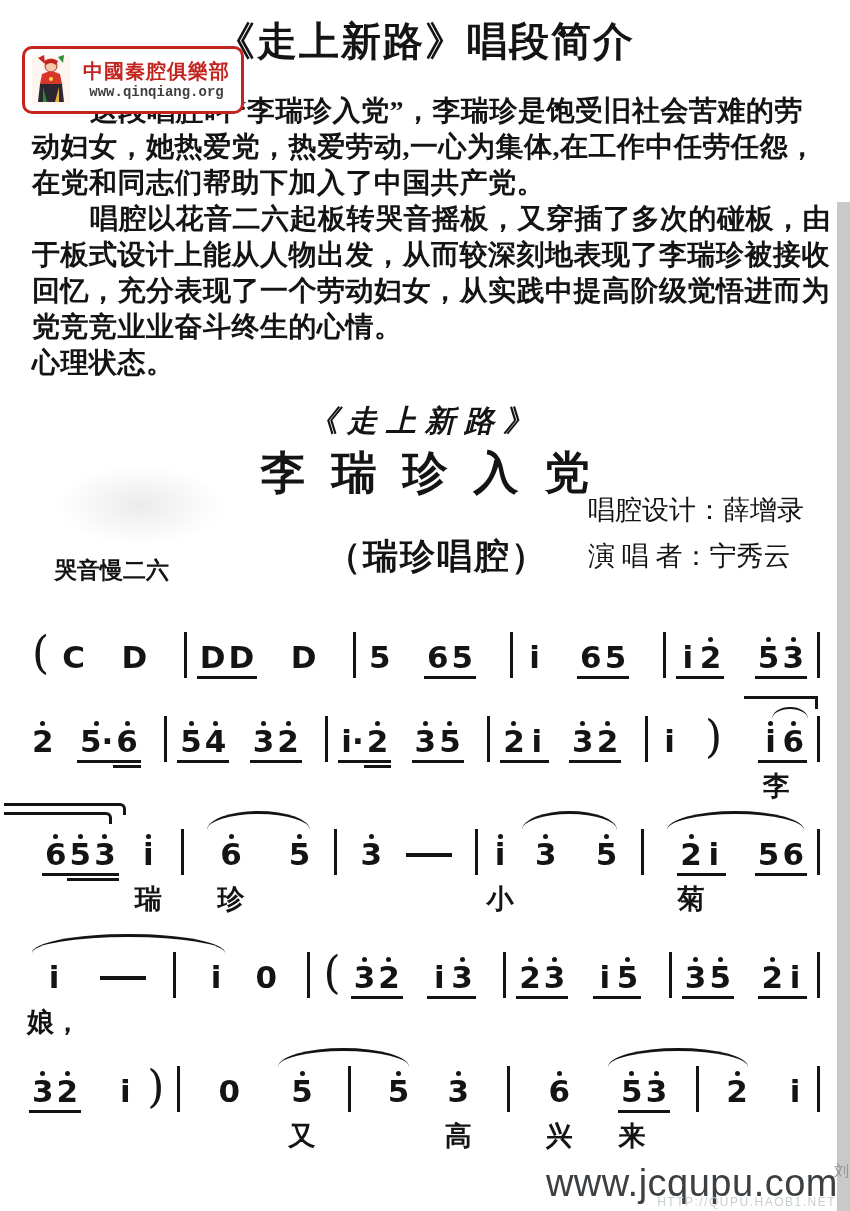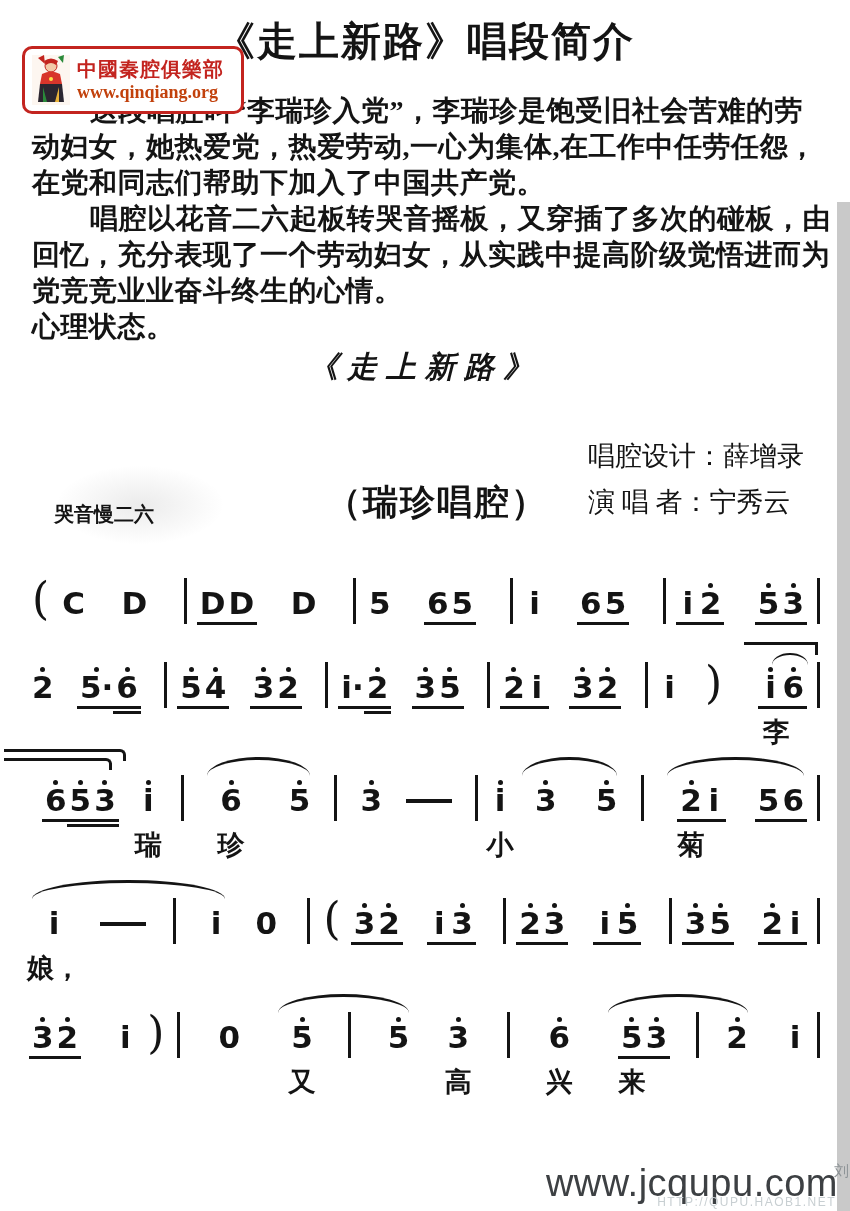--- a/index.html
+++ b/index.html
@@ -5,44 +5,44 @@
   html,body{margin:0;padding:0}
   body{width:850px;height:1211px;background:#fefefe;overflow:hidden;position:relative;
        font-family:"Liberation Sans","DejaVu Sans",sans-serif;color:#141414}
   .page{position:absolute;inset:0;background:#fff}
   .strip{position:absolute;right:0;top:202px;bottom:0;width:13px;background:#c9c9c9}
   .smudge{position:absolute;left:55px;top:465px;width:170px;height:80px;
           background:radial-gradient(ellipse,rgba(60,60,60,.10),transparent 70%)}
   
   .logo{position:absolute;left:22px;top:46px;width:206px;height:58px;border:3px solid #c3241f;
         border-radius:10px;background:#fff;display:flex;align-items:center;gap:5px;padding:2px 5px;z-index:5}
-  .logo-texts{display:flex;flex-direction:column;align-items:flex-start;line-height:1;flex:1}
+  .logo-texts{display:flex;flex-direction:column;align-items:center;line-height:1;flex:1}
   .logo-club{color:#c3241f;font-weight:700;font-size:20px;letter-spacing:1px;white-space:nowrap;
              font-family:"Liberation Serif","DejaVu Serif",serif}
-  .logo-url{color:#c2410c;font-weight:700;font-size:18px;margin-top:4px;white-space:nowrap;
-            font-family:Liberation Serif, serif}
+  .logo-url{color:#404040;font-weight:700;font-size:14px;margin-top:4px;white-space:nowrap;
+            font-family:Liberation Mono, monospace}
   
   .page-title{margin:14px 0 0;text-align:center;font-size:40px;font-weight:800;letter-spacing:2px;
               font-family:"Liberation Serif","DejaVu Serif",serif}
   .intro{margin:24px 28px 0 32px}
   .para-line{font-size:28px;font-weight:700;line-height:36px;white-space:nowrap;letter-spacing:.5px;
              font-family:"Liberation Serif","DejaVu Serif",serif}
   .para-line.indent{text-indent:58px}
   
-  .head-block{position:relative;height:200px;margin-top:2px}
+  .head-block{position:relative;height:200px;margin-top:20px}
   .opera-subtitle{position:absolute;top:0;width:100%;text-align:center;font-size:30px;font-weight:700;
                   letter-spacing:9px;font-style:italic;font-family:"Liberation Serif","DejaVu Serif",serif}
   .aria-title{position:absolute;top:42px;width:100%;text-align:center;font-size:45px;font-weight:800;
               letter-spacing:26px;text-indent:26px;font-family:"Liberation Serif","DejaVu Serif",serif}
   .credits{position:absolute;left:588px;top:86px}
   .credit-line{font-size:27px;font-weight:400;line-height:46px;white-space:nowrap;
                font-family:"Liberation Serif","DejaVu Serif",serif}
   .role-note{position:absolute;left:326px;top:132px;font-size:35px;font-weight:700;letter-spacing:2px;
              font-family:"Liberation Serif","DejaVu Serif",serif}
-  .mode-label{position:absolute;left:54px;top:154px;font-size:20px;font-weight:800;
+  .mode-label{position:absolute;left:54px;top:154px;font-size:23px;font-weight:800;
               font-family:"Liberation Serif","DejaVu Serif",serif}
   
   .score{margin:8px 30px 0 32px}
   .mline{display:flex;align-items:flex-start;padding-top:18px;position:relative}
   .tok{margin-left:13px}
   .mline>.tok:first-child,.grp>.tok:first-child{margin-left:0}
   .tok.tight{margin-left:3px}
   .fx{flex:1 1 10px;min-width:6px;height:2px;margin-left:0}
   .sp{flex:0 0 auto;height:2px;margin-left:0}
   .bar{width:3px;height:46px;background:#141414;margin-top:5px;flex:0 0 3px}
@@ -97,27 +97,29 @@
     </div>
   </div>
 
   <h1 class="page-title">《走上新路》唱段简介</h1>
 
   <div class="intro">
       <div class="para-line indent">这段唱腔叫“李瑞珍入党”，李瑞珍是饱受旧社会苦难的劳</div>
       <div class="para-line">动妇女，她热爱党，热爱劳动,一心为集体,在工作中任劳任怨，</div>
       <div class="para-line">在党和同志们帮助下加入了中国共产党。</div>
       <div class="para-line indent">唱腔以花音二六起板转哭音摇板，又穿插了多次的碰板，由</div>
+      <div class="para-line">于板式设计上能从人物出发，从而较深刻地表现了李瑞珍被接收</div>
       <div class="para-line">回忆，充分表现了一个劳动妇女，从实践中提高阶级觉悟进而为</div>
       <div class="para-line">党竞竞业业奋斗终生的心情。</div>
       <div class="para-line">心理状态。</div>
     </div>
 
   <div class="head-block">
     <div class="opera-subtitle">《走上新路》</div>
+    <div class="aria-title">李瑞珍入党</div>
     <div class="credits">
         <div class="credit-line">唱腔设计：薛增录</div>
         <div class="credit-line">演 唱 者：宁秀云</div>
       </div>
     <div class="role-note">（瑞珍唱腔）</div>
     <div class="mode-label">哭音慢二六</div>
   </div>
 
   <div class="score">
       <div class="mline" style="margin-bottom: 12px;">

